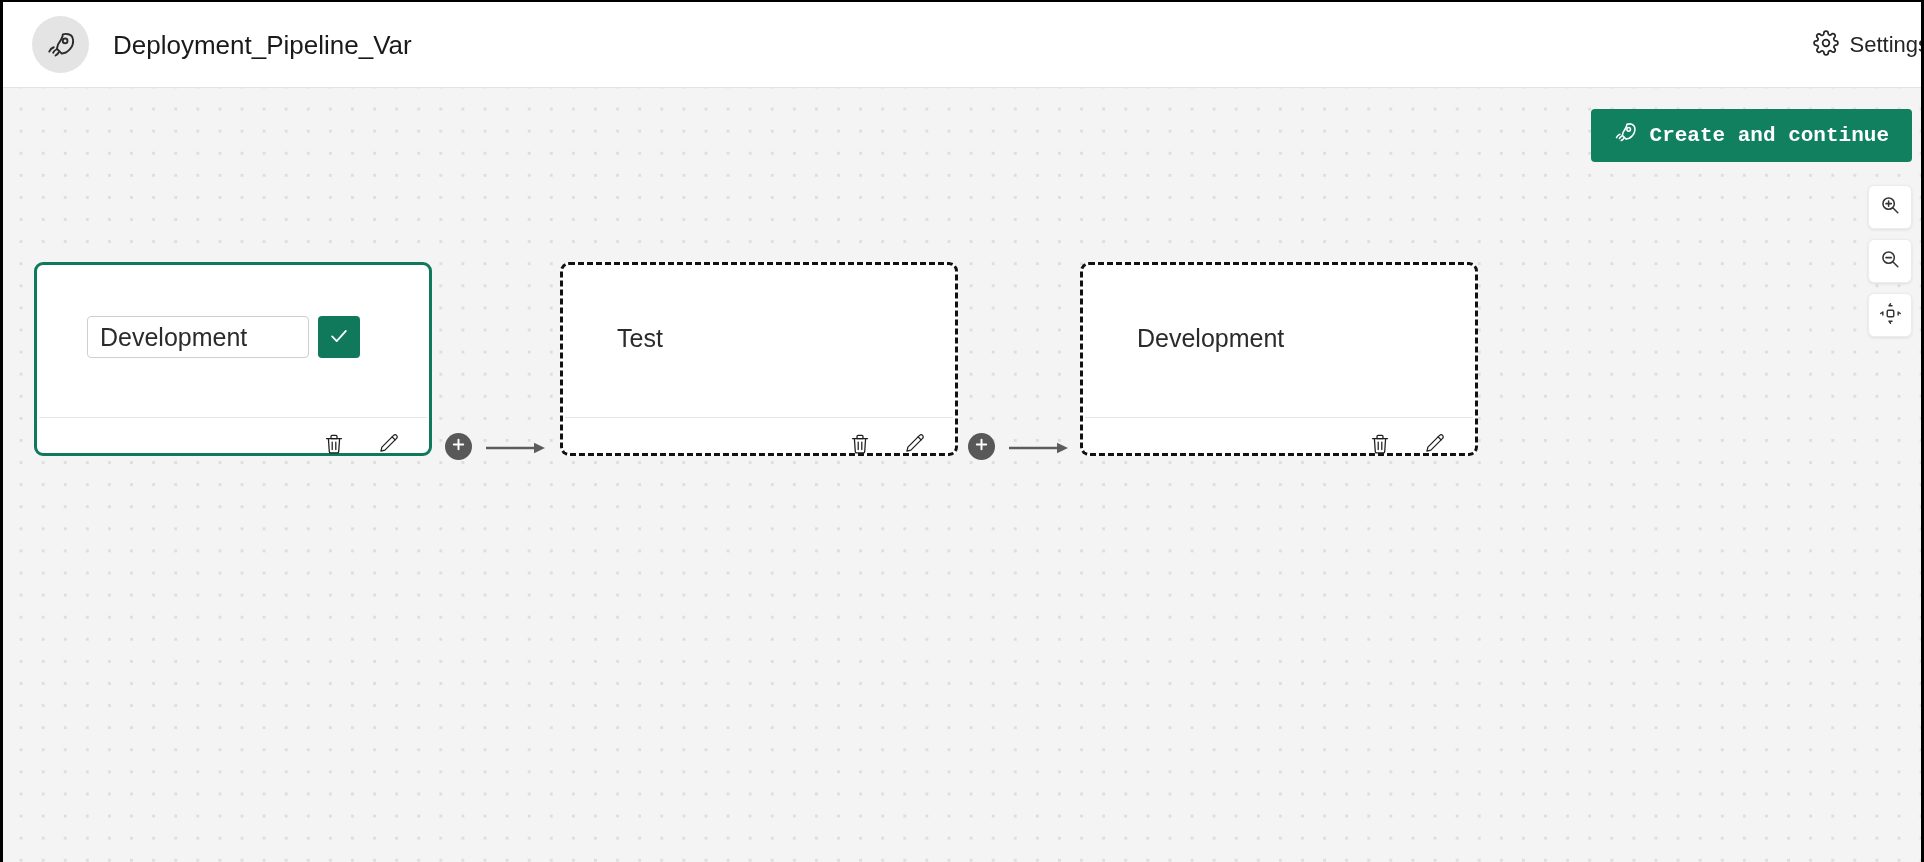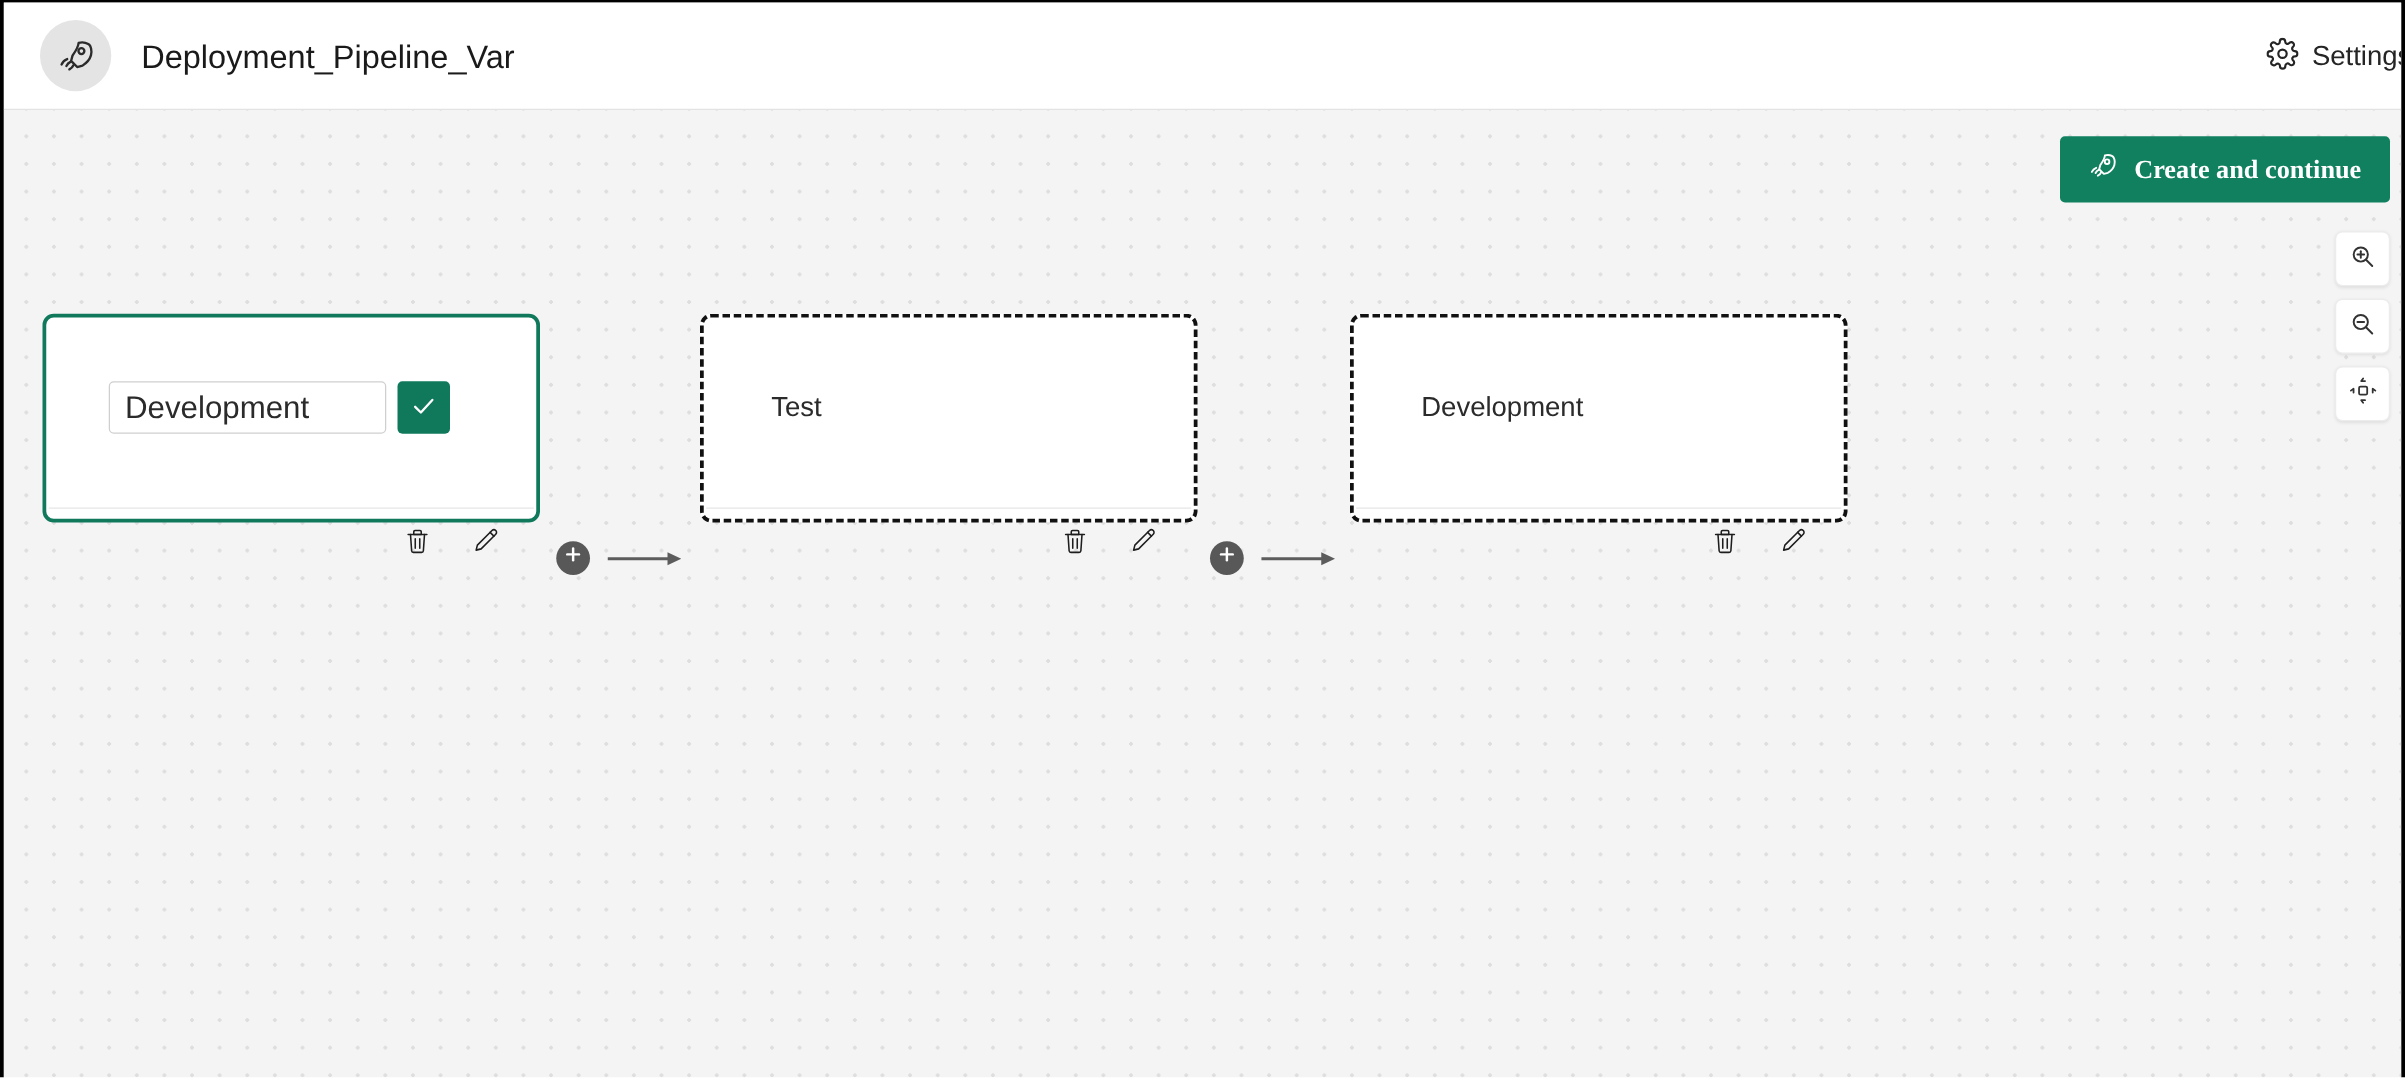--- a/index.html
+++ b/index.html
@@ -96,21 +96,21 @@
     padding: 0 23px;
     display: flex;
     align-items: center;
     gap: 13px;
     border: none;
     border-radius: 4px;
     background: #11805f;
     color: #ffffff;
     font-size: 21px;
     font-weight: bold;
-    font-family: Liberation Serif, serif;
+    font-family: Liberation Mono, monospace;
     cursor: pointer;
     white-space: nowrap;
   }
 
   
   #zoom-controls {
     position: absolute;
     right: 9px;
     top: 97px;
     display: flex;
@@ -127,42 +127,42 @@
     display: flex;
     align-items: center;
     justify-content: center;
     cursor: pointer;
     box-sizing: border-box;
   }
 
   
   .node {
     position: absolute;
-    top: 163px;
+    top: 174px;
     width: 398px;
-    height: 167px;
+    height: 194px;
     background: #ffffff;
     border-radius: 9px;
     box-sizing: border-box;
   }
   .node.selected {
     border: 3px solid #10795c;
   }
   .node.pending {
     border: 3px dashed #111111;
   }
   .node-body {
     position: relative;
     height: 152px;
   }
   .node-label {
     position: absolute;
     left: 54px;
     top: 59px;
-    font-size: 22px;
+    font-size: 25px;
     color: #2b2b2b;
     white-space: nowrap;
   }
   .node-edit-row {
     position: absolute;
     left: 50px;
     top: 51px;
     display: flex;
     align-items: center;
     gap: 9px;

